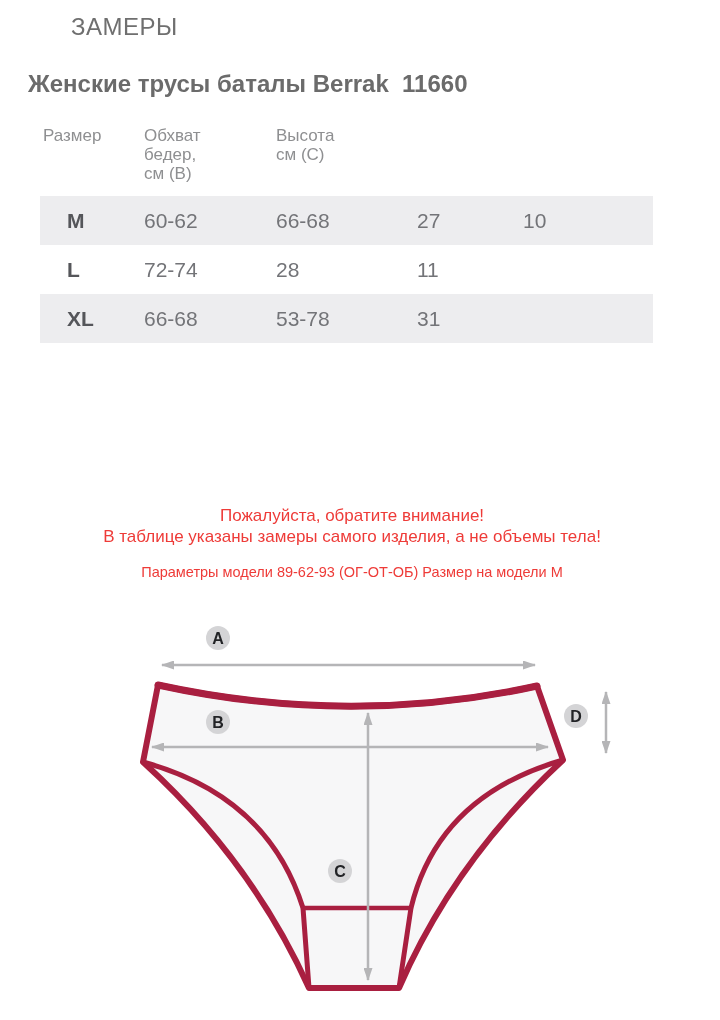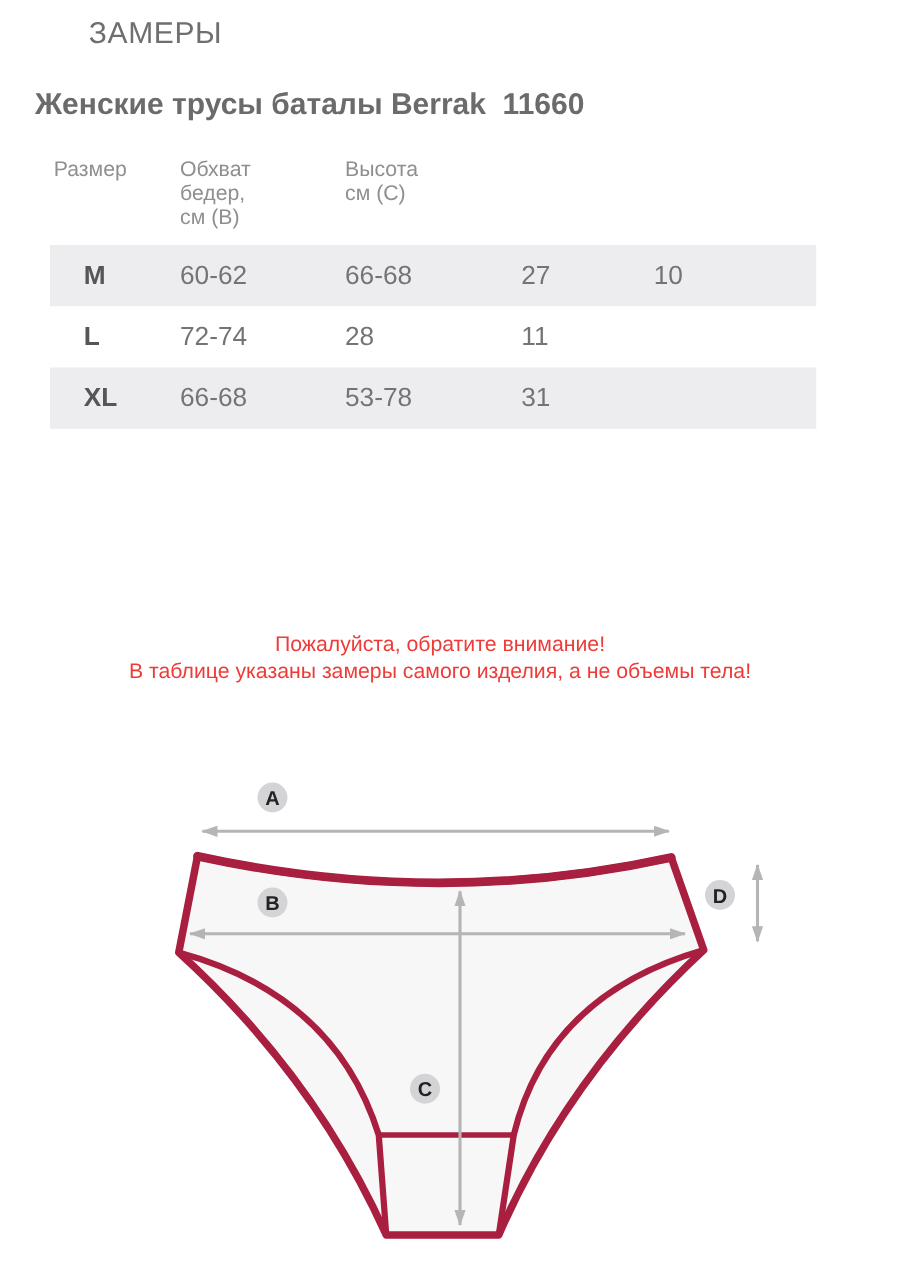--- a/index.html
+++ b/index.html
@@ -94,20 +94,21 @@
     <div class="cell-size">XL</div>
     <div>66-68</div>
     <div>53-78</div>
     <div>31</div>
   </div>
 </div>
 
 <div class="notice">
   <div>Пожалуйста, обратите внимание!</div>
   <div>В таблице указаны замеры самого изделия, а не объемы тела!</div>
+  <div class="notice-small">Параметры модели 89-62-93 (ОГ-ОТ-ОБ) Размер на модели M</div>
 </div>
 
 <svg class="diagram" width="560" height="410" viewBox="0 0 560 410" xmlns="http://www.w3.org/2000/svg">
   <defs>
     <marker id="arrowhead" markerUnits="userSpaceOnUse" markerWidth="13" markerHeight="9" refX="12" refY="4.5" orient="auto-start-reverse">
       <path d="M0,0 L13,4.5 L0,9 Z" fill="#b5b5b7"></path>
     </marker>
   </defs>
 
   <path class="panty-fill" d="M 68,80 Q 260,122 447,81 L 473,155 Q 364,256 309,383 L 219,383 Q 162,256 53,157 Z"></path>

